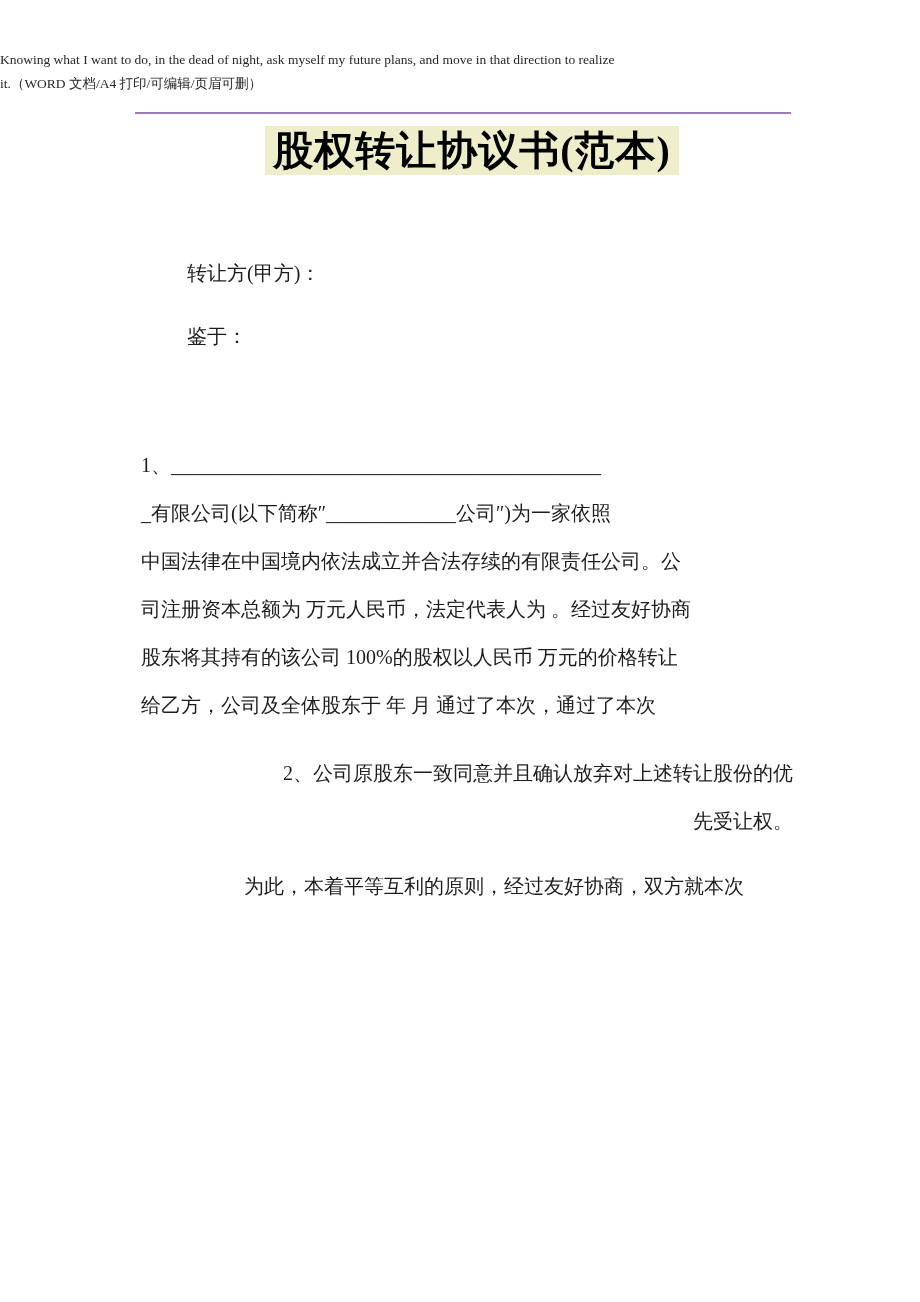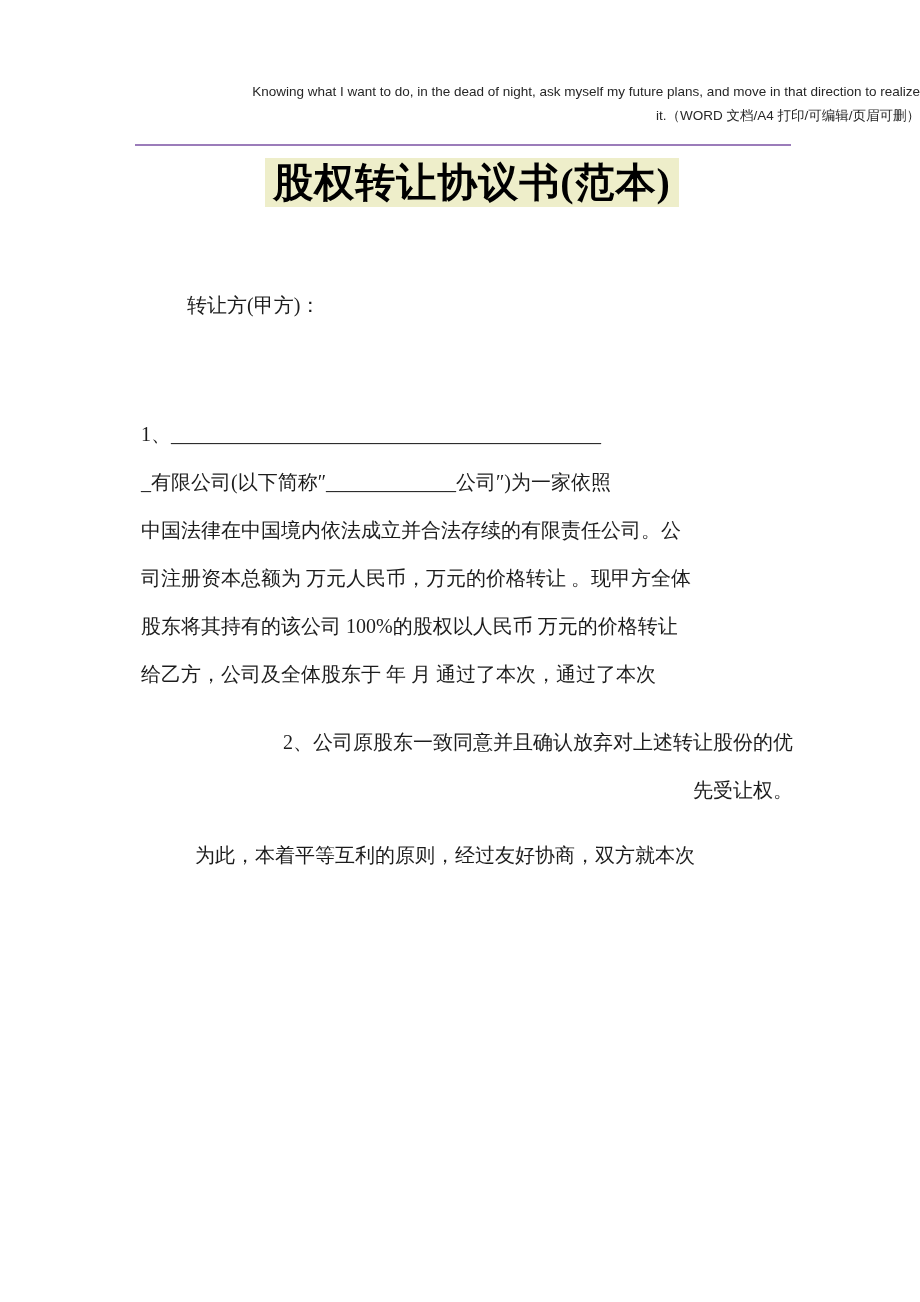--- a/index.html
+++ b/index.html
@@ -7,23 +7,23 @@
     width: 920px; height: 1302px;
     background: #ffffff;
     font-family: "Liberation Serif", "DejaVu Serif", serif;
     color: #1c1c1c;
     overflow: hidden;
   }
   .page { width: 920px; height: 1302px; position: relative; }
 
   
   .hdr {
-    padding-top: 80px;
-    text-align: right;
-    font-family: Liberation Sans, sans-serif;
+    padding-top: 48px;
+    text-align: left;
+    font-family: Liberation Serif, serif;
     font-size: 13.5px;
     line-height: 24px;
     color: #262626;
   }
   .header-rule {
     margin-top: 16px;
     margin-left: 135px;
     width: 656px;
     height: 2px;
     background: #9b7cba;
@@ -50,21 +50,21 @@
     font-size: 20px;
     line-height: 30px;
     padding-left: 54px;
     margin: 0 0 33px 0;
     white-space: nowrap;
   }
   .intro-first { margin-top: 80px; }
   .para { margin: 0; }
   .p1 { margin-top: 90px; }
   .p2 { margin-top: 20px; text-align: right; }
-  .p3 { margin-top: 17px; }
+  .p3 { margin-top: 17px; text-align: center; }
   .line {
     font-size: 20px;
     line-height: 48px;
     white-space: nowrap;
     margin-left: 8px;
   }
   .indent { text-indent: 54px; }
 </style>
 </head>
 <body style="background: rgb(255, 255, 255); color: rgb(28, 28, 28);">
@@ -76,26 +76,27 @@
     <div>it.（WORD 文档/A4 打印/可编辑/页眉可删）</div>
   </div>
 
   <div class="header-rule" style="background: rgb(155, 124, 186);"></div>
 
   <h1 class="title-wrap"><mark class="hl" style="background: rgb(238, 238, 202);">股权转让协议书(范本)</mark></h1>
 
   <main>
 
     <p class="intro-line intro-first">转让方(甲方)：</p>
+    <p class="intro-line">鉴于：</p>
 
     <div class="para p1">
       <div class="line">1、___________________________________________</div>
       <div class="line">_有限公司(以下简称″_____________公司″)为一家依照</div>
       <div class="line">中国法律在中国境内依法成立并合法存续的有限责任公司。公</div>
-      <div class="line">司注册资本总额为 万元人民币，万元的价格转让 。现甲方全体</div>
+      <div class="line">司注册资本总额为 万元人民币，法定代表人为 。经过友好协商</div>
       <div class="line">股东将其持有的该公司 100%的股权以人民币 万元的价格转让</div>
       <div class="line">给乙方，公司及全体股东于 年 月 通过了本次，通过了本次</div>
     </div>
 
     <div class="para p2">
       <div class="line indent">2、公司原股东一致同意并且确认放弃对上述转让股份的优</div>
       <div class="line">先受让权。</div>
     </div>
 
     <div class="para p3">

